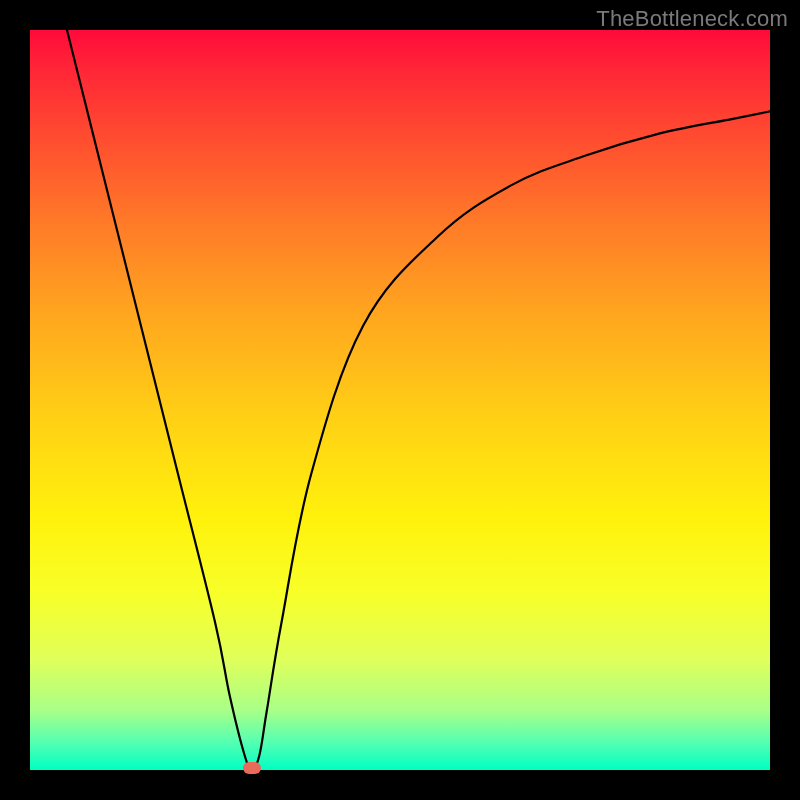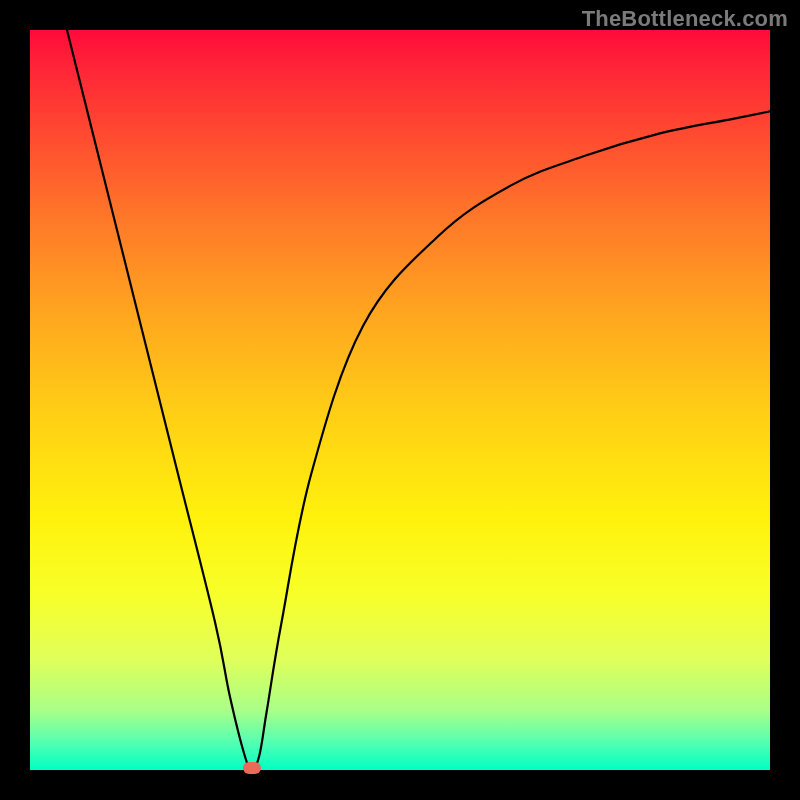--- a/index.html
+++ b/index.html
@@ -31,21 +31,21 @@
       #5affb0 96%,
       #00ffc4 100%
     );
   }
   .watermark {
     position: absolute;
     top: 6px;
     right: 12px;
     color: #7a7a7a;
     font-size: 22px;
-    font-weight: 700;
+    font-weight: 400;
     letter-spacing: 0.2px;
     z-index: 5;
     text-align: center;
   }
   svg.curve {
     position: absolute;
     left: 0; top: 0;
     width: 100%; height: 100%;
   }
   .dot {

